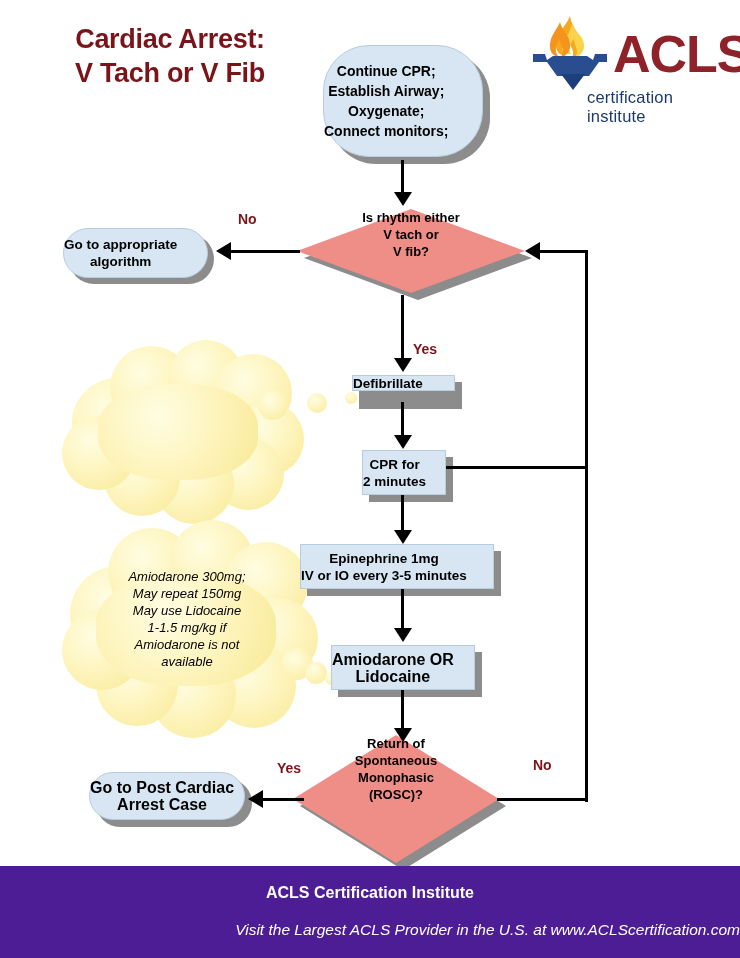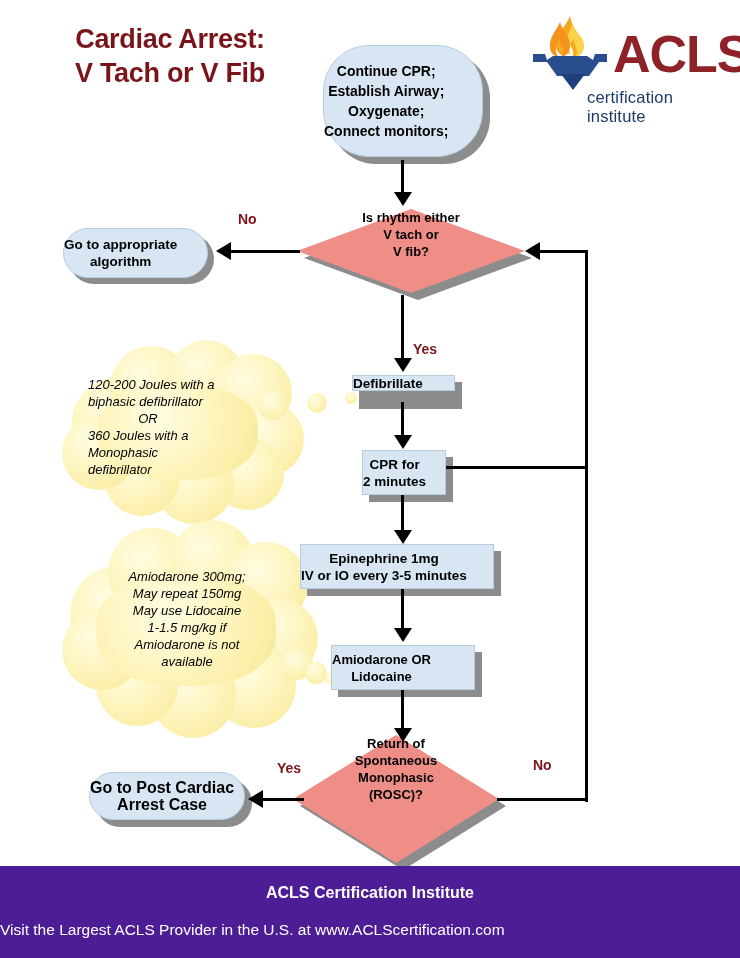--- a/index.html
+++ b/index.html
@@ -93,22 +93,22 @@
   
   .footer{
     position:absolute;left:0;top:866px;width:740px;height:92px;background:#4c1d95;
     z-index:8;
   }
   .footer-title{
     position:absolute;left:0;top:18px;width:740px;text-align:center;
     color:#fff;font-weight:bold;font-size:16px;
   }
   .footer-sub{
-    position:absolute;left:0;top:55px;width:740px;text-align:left;
-    color:#fff;font-size:15.5px;
+    position:absolute;left:0;top:55px;width:740px;text-align:right;
+    color:#fff;font-style:italic;font-size:15.5px;
   }
 </style>
 </head>
 <body>
 
 <div id="page">
 
   <div class="title">
     <span>Cardiac Arrest:</span>
     <span class="l2">V Tach or V Fib</span>
@@ -132,28 +132,20 @@
     <div class="puff" style="left:10px;top:38px;width:90px;height:90px;"></div>
     <div class="puff" style="left:48px;top:6px;width:82px;height:82px;"></div>
     <div class="puff" style="left:106px;top:0px;width:76px;height:76px;"></div>
     <div class="puff" style="left:152px;top:14px;width:78px;height:78px;"></div>
     <div class="puff" style="left:168px;top:62px;width:74px;height:74px;"></div>
     <div class="puff" style="left:150px;top:98px;width:72px;height:72px;"></div>
     <div class="puff" style="left:92px;top:104px;width:80px;height:80px;"></div>
     <div class="puff" style="left:42px;top:100px;width:76px;height:76px;"></div>
     <div class="puff" style="left:0px;top:76px;width:74px;height:74px;"></div>
     <div class="puff" style="left:36px;top:44px;width:160px;height:96px;border-radius:44%;"></div>
-    <div class="cloud-text" style="left:26px;top:36px;width:210px;">
-      <div>120-200 Joules with a</div>
-      <div>biphasic defibrillator</div>
-      <div style="text-align:center;width:120px;">OR</div>
-      <div>360 Joules with a</div>
-      <div>Monophasic</div>
-      <div>defibrillator</div>
-    </div>
   </div>
   <div class="bubble" style="left:258px;top:390px;width:30px;height:30px;"></div>
   <div class="bubble" style="left:307px;top:393px;width:20px;height:20px;"></div>
   <div class="bubble" style="left:345px;top:392px;width:12px;height:12px;"></div>
 
   <div class="cloud" style="left:62px;top:520px;width:260px;height:210px;">
     <div class="puff" style="left:8px;top:46px;width:96px;height:96px;"></div>
     <div class="puff" style="left:46px;top:8px;width:88px;height:88px;"></div>
     <div class="puff" style="left:108px;top:0px;width:84px;height:84px;"></div>
     <div class="puff" style="left:162px;top:22px;width:84px;height:84px;"></div>
@@ -246,21 +238,21 @@
     <div>
       <div>Epinephrine 1mg</div>
       <div>IV or IO every 3-5 minutes</div>
     </div>
   </div>
 
   <div class="vline" style="left:401px;top:589px;height:42px;"></div>
   <div class="arrow-down" style="left:394px;top:628px;"></div>
 
   <div class="shadow" style="left:338px;top:652px;width:144px;height:45px;"></div>
-  <div class="rect" style="left:331px;top:645px;width:144px;height:45px;font-size:13px;line-height:17px;">
+  <div class="rect" style="left:331px;top:645px;width:144px;height:45px;font-size:16px;line-height:17px;">
     <div>
       <div>Amiodarone OR</div>
       <div>Lidocaine</div>
     </div>
   </div>
 
   <div class="vline" style="left:401px;top:690px;height:42px;"></div>
   <div class="arrow-down" style="left:394px;top:728px;"></div>
 
   <div class="diamond-shadow" style="left:300px;top:742px;width:206px;height:128px;"></div>

